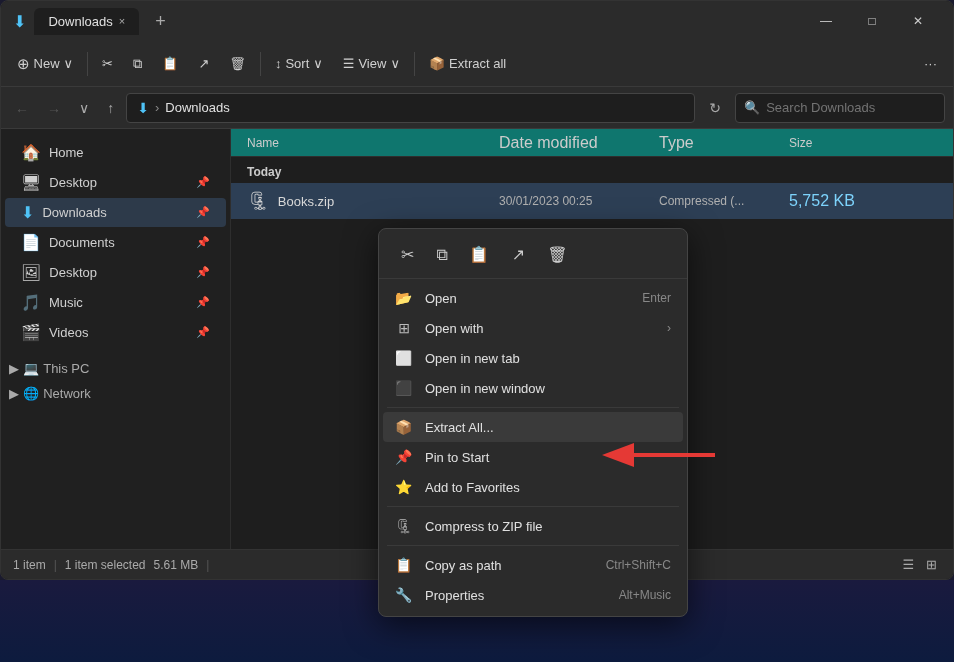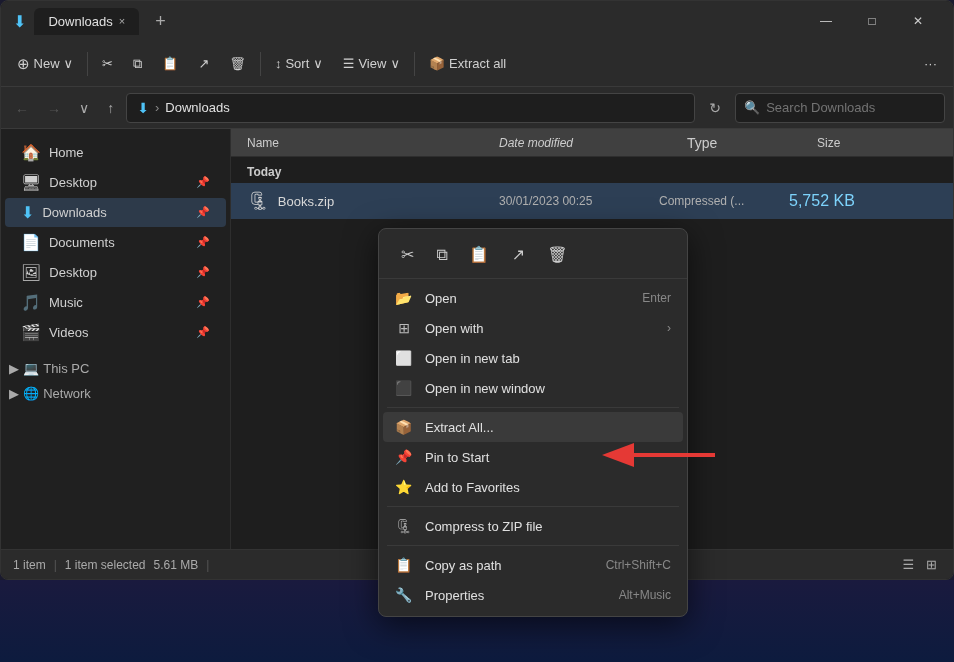--- a/index.html
+++ b/index.html
@@ -204,29 +204,29 @@
       flex: 1;
       background: #1e1e1e;
       overflow-y: auto;
       position: relative;
     }
     .column-header {
       display: flex;
       align-items: center;
       height: 28px;
       border-bottom: 1px solid #2e2e2e;
-      background: #404040;
+      background: #0f766e;
       padding: 0 8px;
       position: sticky;
       top: 0;
       z-index: 1;
     }
     .col-name { width: 260px; color: #ccc; font-size: 12px; padding: 0 8px; }
-    .col-date { width: 160px; color: #ccc; font-size: 12px; font-style: italic; }
-    .col-type { width: 130px; color: #ccc; font-size: 14px; margin-left: 28px; }
+    .col-date { width: 160px; color: #ccc; font-size: 16px; }
+    .col-type { width: 130px; color: #ccc; font-size: 16px; }
     .col-size { width: 80px; color: #ccc; font-size: 12px; }
 
     .group-label {
       padding: 8px 16px 4px;
       color: #ccc;
       font-size: 12px;
       font-weight: 600;
     }
     .file-row {
       display: flex;

